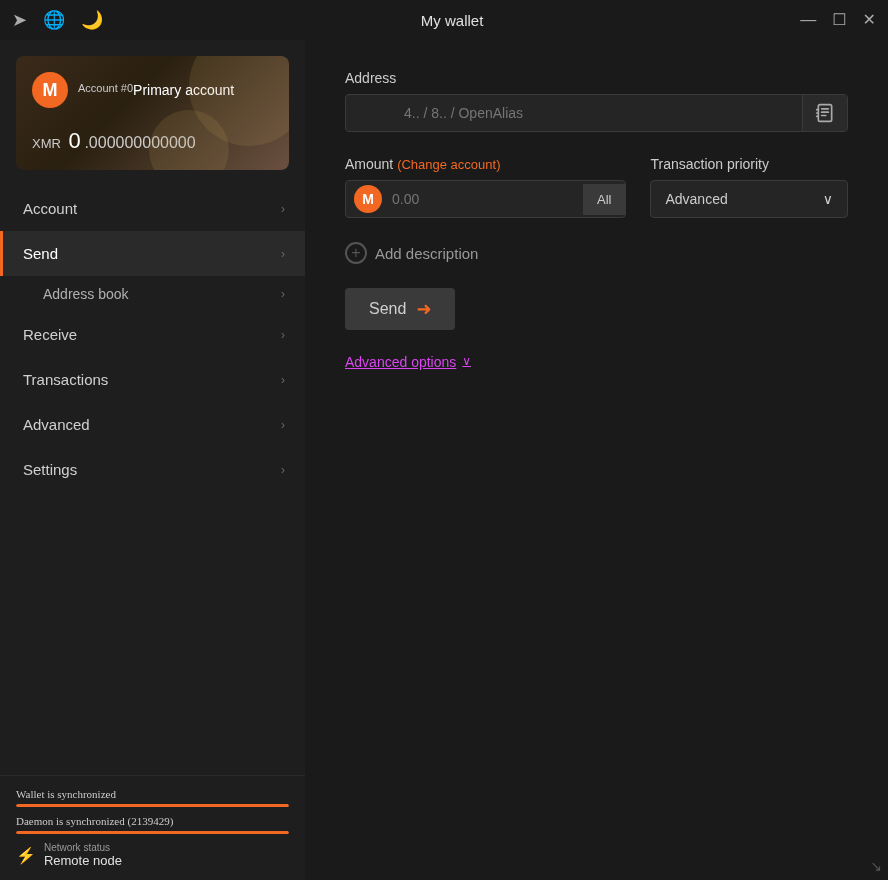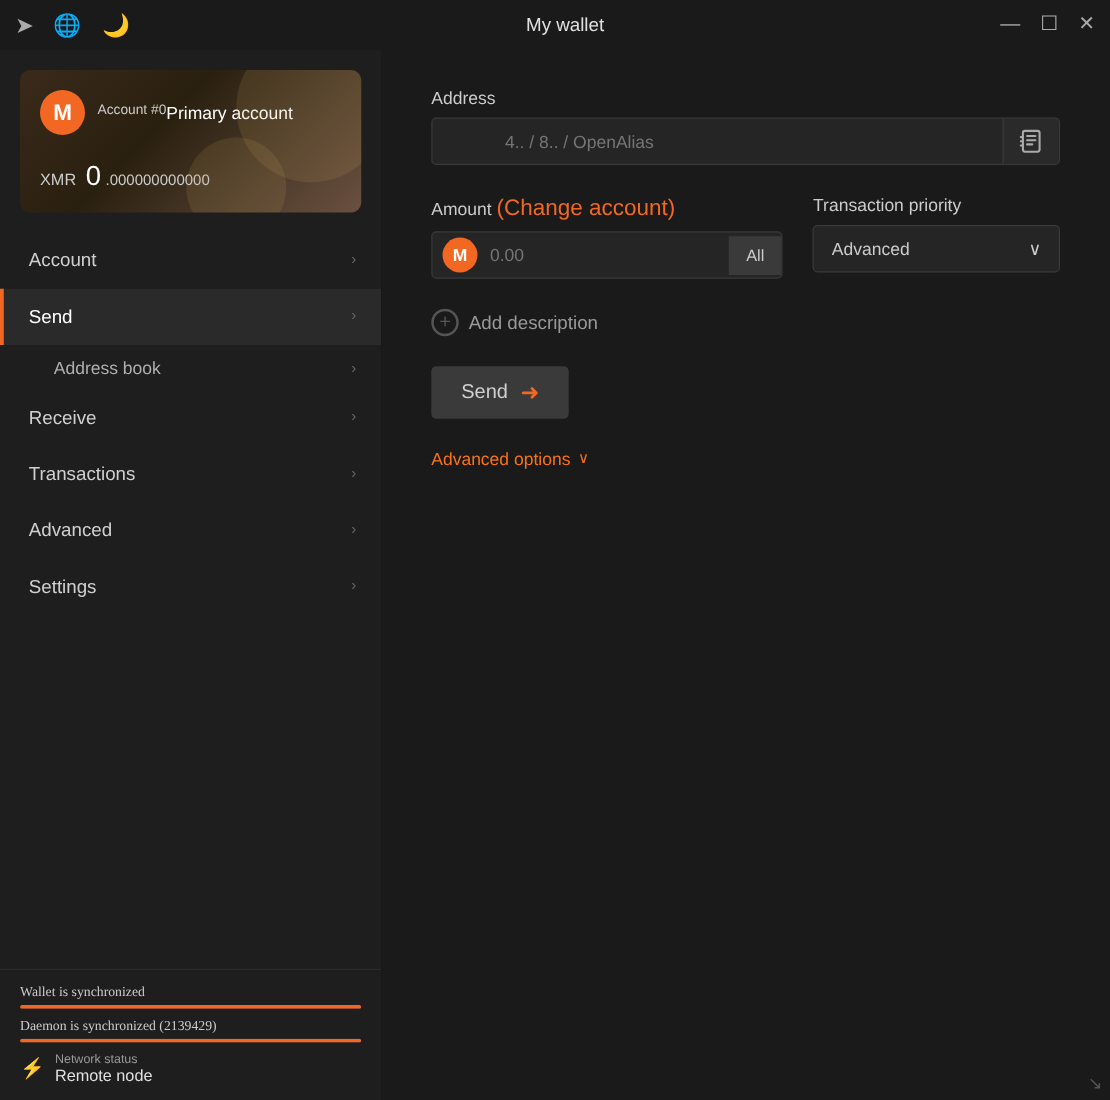--- a/index.html
+++ b/index.html
@@ -134,41 +134,41 @@
       margin-right: 4px;
     }
 
     .balance-amount {
       font-size: 22px;
       color: #fff;
       font-weight: 300;
     }
 
     .balance-decimals {
-      font-size: 12px;
+      font-size: 16px;
       color: #ccc;
     }
 
     
     .card-shape {
       position: absolute;
       border-radius: 50%;
       opacity: 0.15;
       background: #c0a060;
     }
 
     
     .nav-items {
       flex: 1;
       overflow-y: auto;
     }
 
     .nav-item {
       display: flex;
-      align-items: flex-start;
+      align-items: center;
       justify-content: space-between;
       padding: 14px 20px;
       cursor: pointer;
       border-left: 3px solid transparent;
       transition: background 0.15s;
     }
 
     .nav-item.active {
       background: #2a2a2a;
       border-left-color: #f26822;
@@ -320,21 +320,21 @@
     .priority-section { flex: 1; }
 
     .amount-label {
       font-size: 14px;
       color: #ccc;
       margin-bottom: 8px;
     }
 
     .change-account {
       color: #f26822;
-      font-size: 18px;
+      font-size: 13px;
       cursor: pointer;
     }
 
     .amount-input-wrapper {
       display: flex;
       align-items: center;
       background: #252525;
       border: 1px solid #3a3a3a;
       border-radius: 4px;
       overflow: hidden;
@@ -434,22 +434,23 @@
     .send-arrow {
       font-size: 18px;
       color: #f26822;
     }
 
     
     .advanced-options {
       display: flex;
       gap: 6px;
       cursor: pointer;
-      color: #f97316;
-      font-size: 14px;
+      color: #d946ef;
+      font-size: 14px;
+      text-decoration: underline;
     }
 
     .adv-chevron {
       font-size: 12px;
     }
 
     
     .resize-handle {
       position: fixed;
       bottom: 6px;

